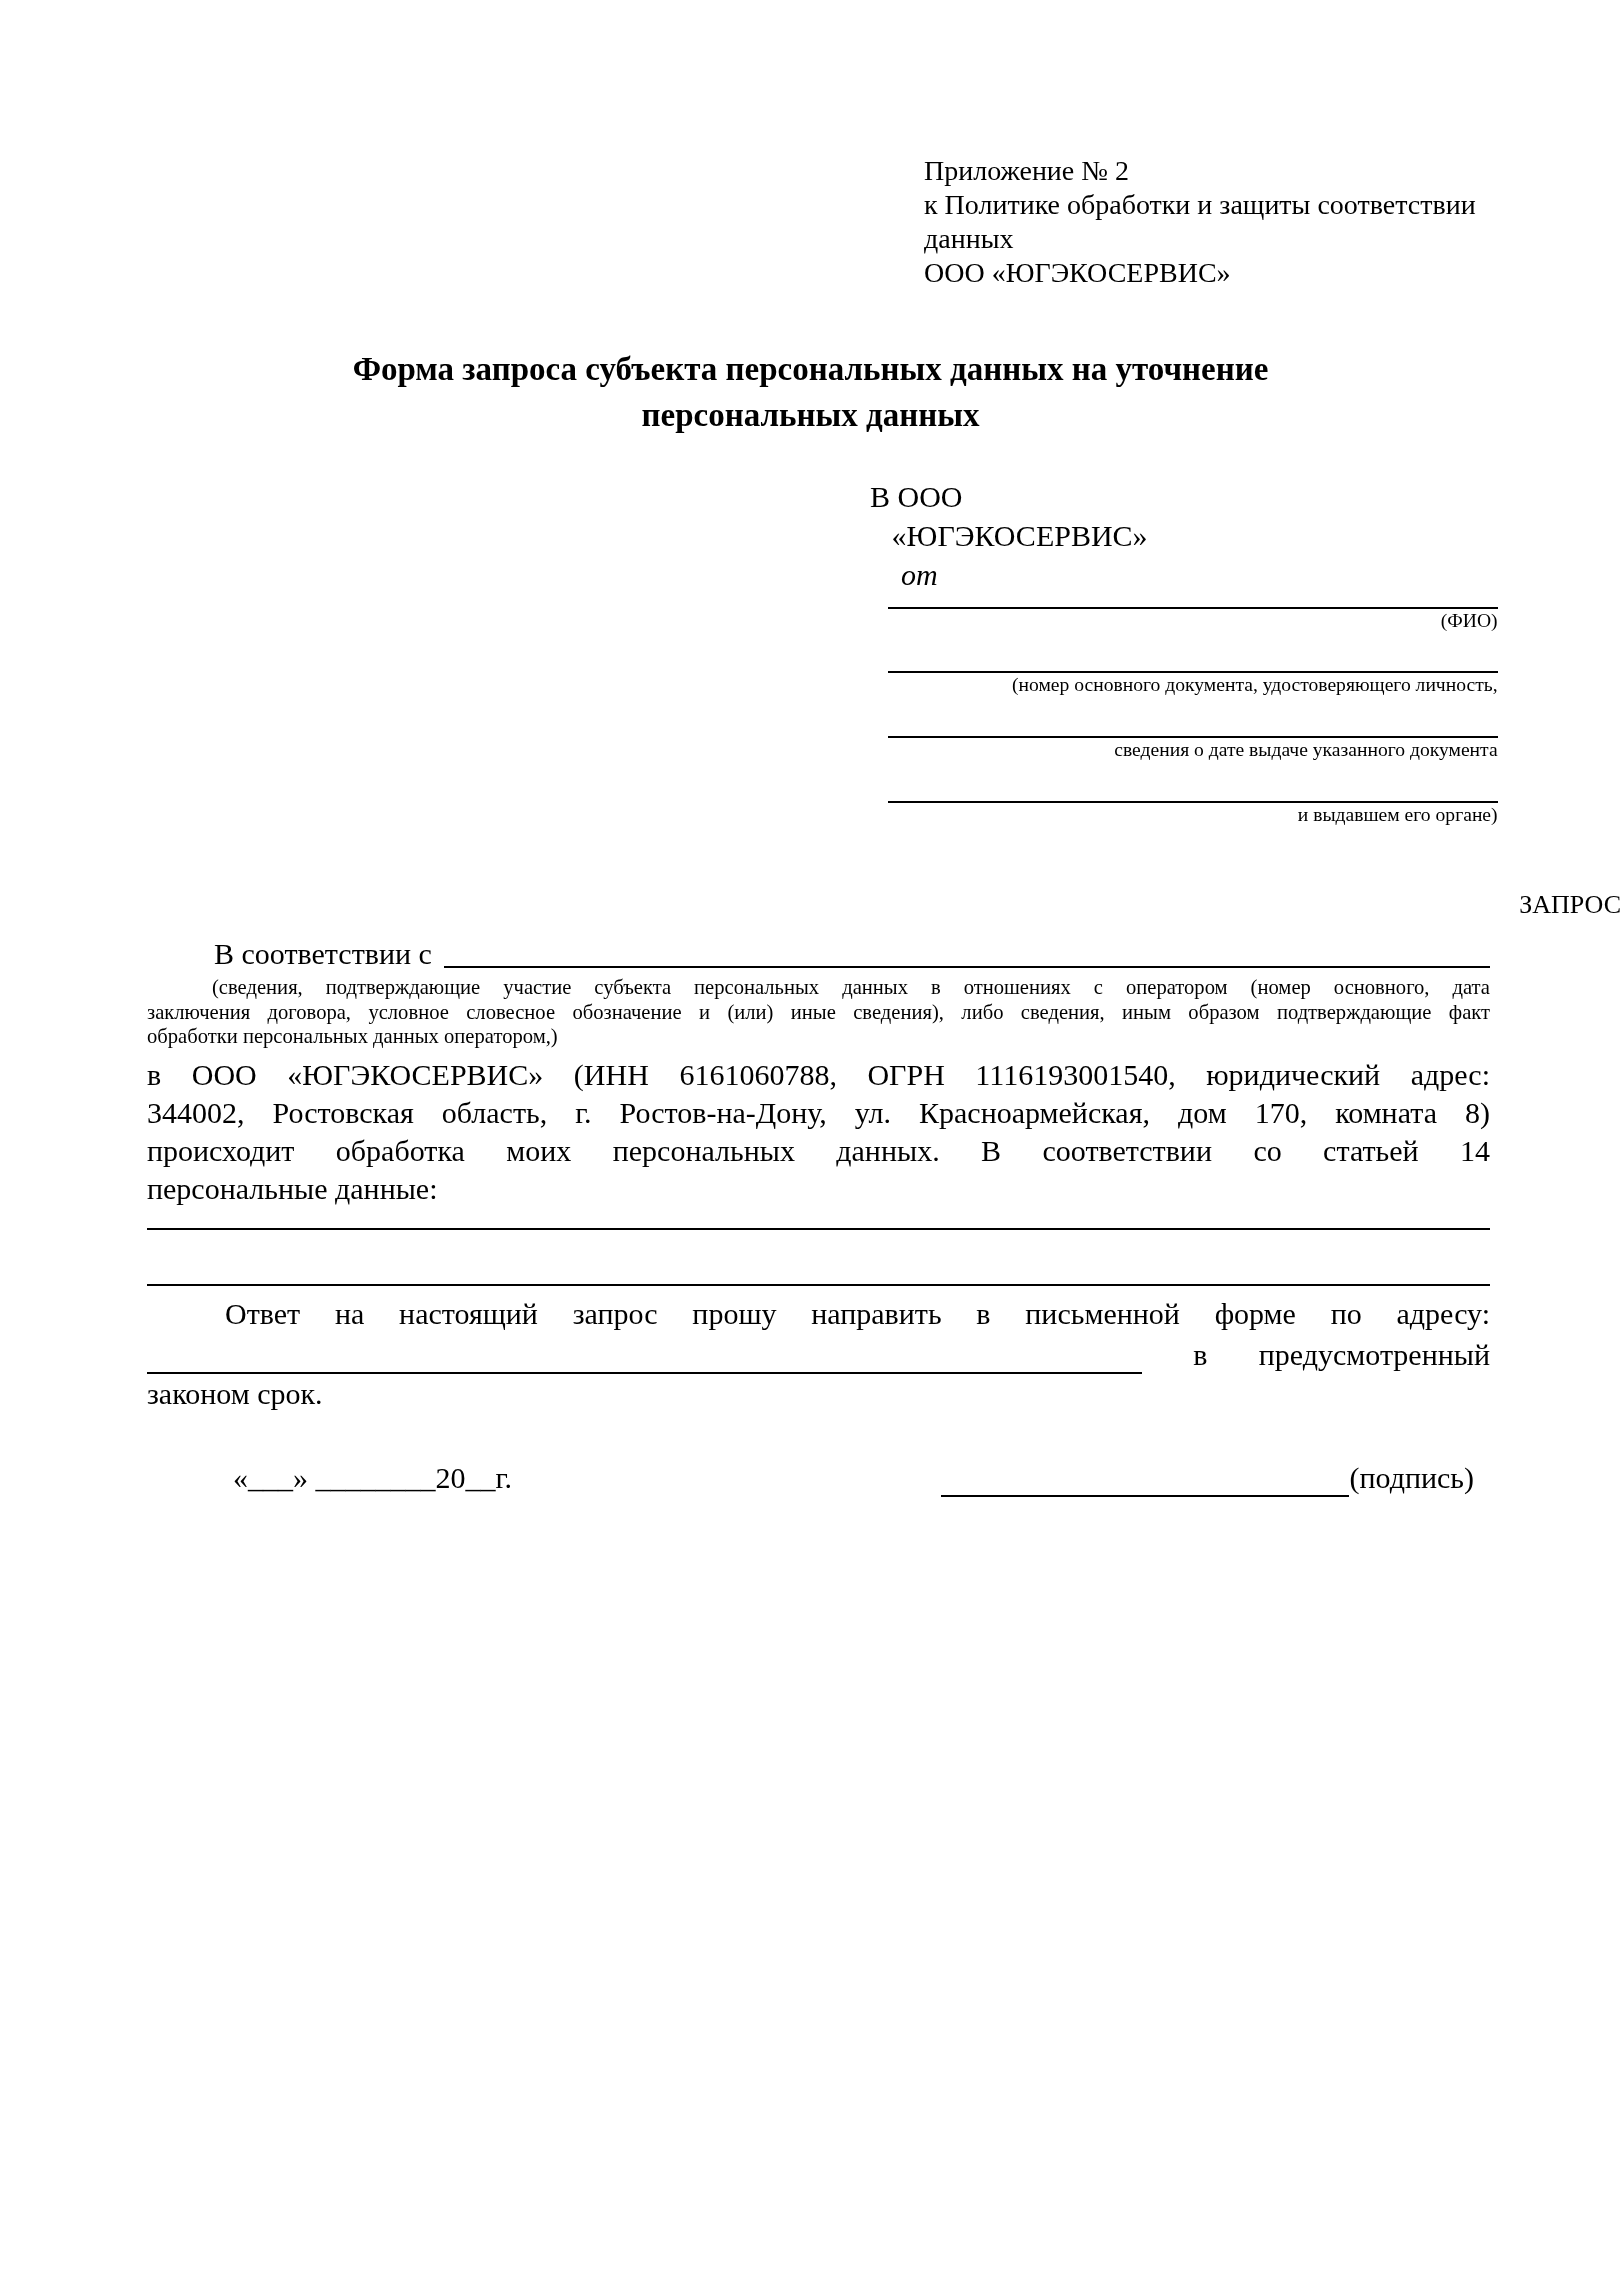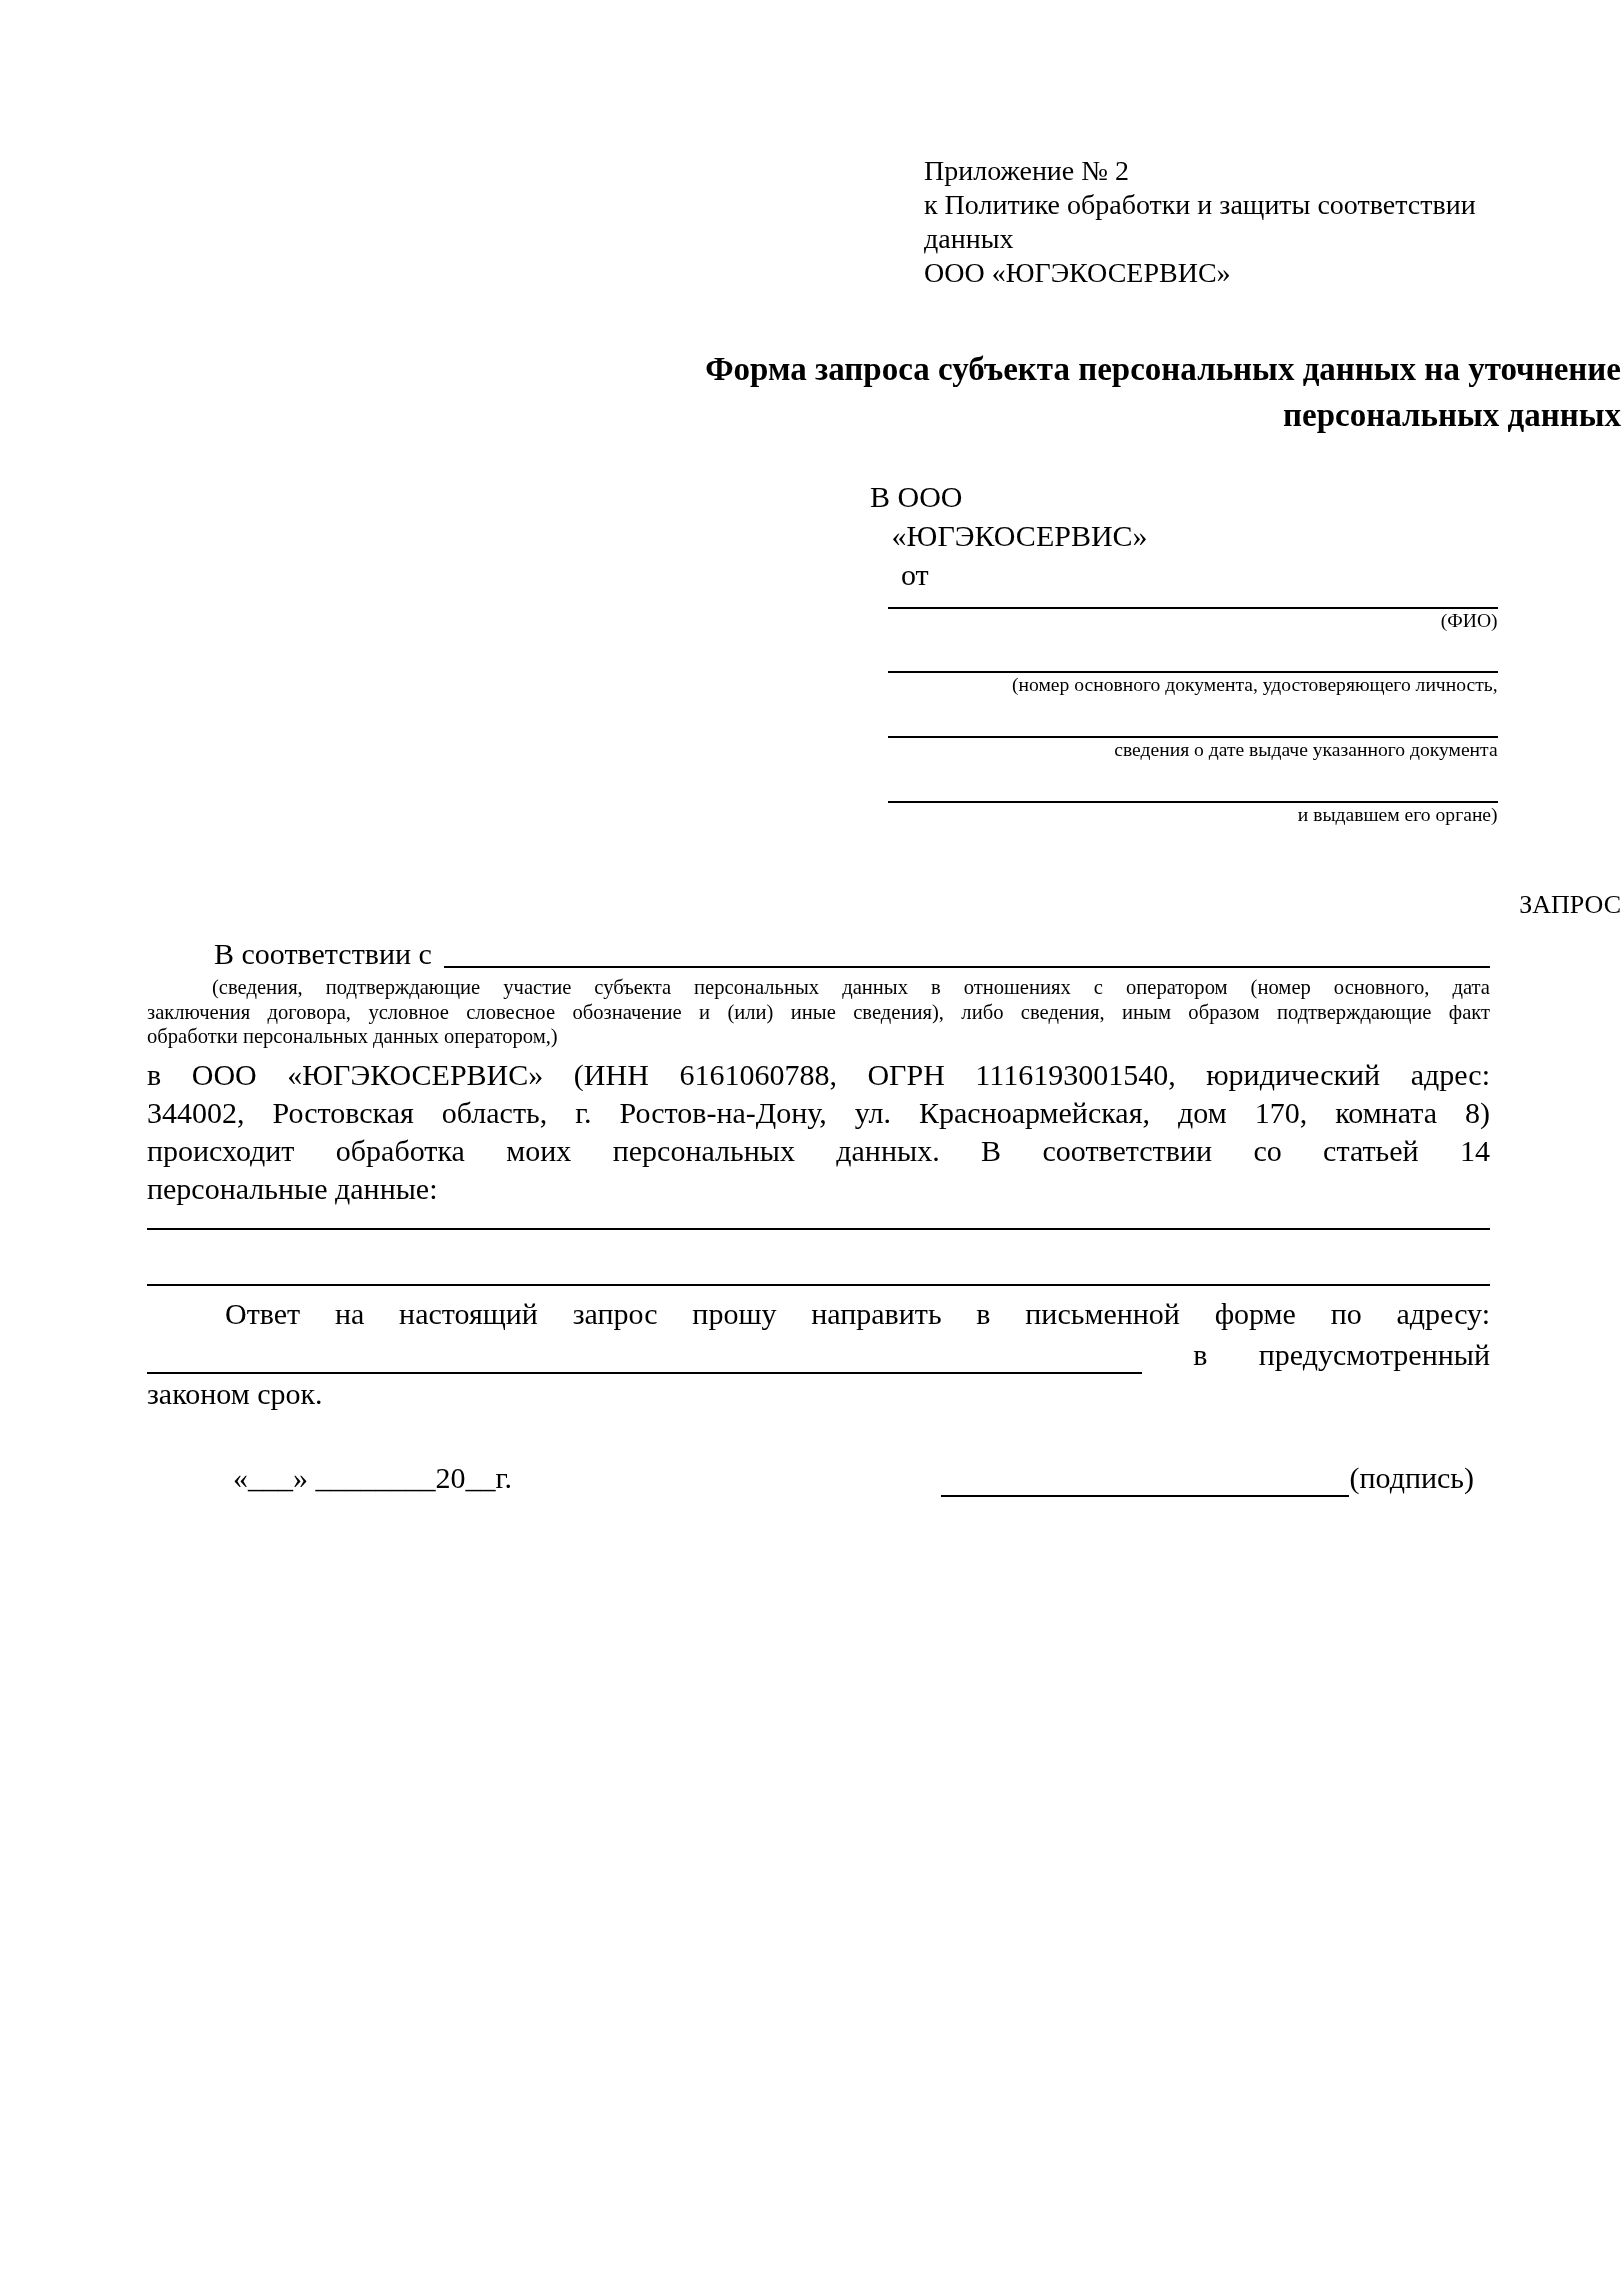--- a/index.html
+++ b/index.html
@@ -8,25 +8,25 @@
     width: 1621px;
     height: 2293px;
     background: #ffffff;
     color: #000000;
     font-family: "Liberation Serif", "DejaVu Serif", serif;
     overflow: hidden;
   }
   
   .header-block { margin: 154px 88px 0 924px; font-size: 28px; line-height: 34px; }
   
-  .doc-title { margin-top: 56px; text-align: right; font-size: 33px; font-weight: 700; line-height: 46px; }
+  .doc-title { margin-top: 56px; text-align: center; font-size: 33px; font-weight: 700; line-height: 46px; }
   
   .recipient { margin: 39px 0 0 870px; font-size: 30px; line-height: 39px; }
   .recipient .r2 { padding-left: 21.6px; }
-  .recipient .r3 { padding-left: 31px; }
+  .recipient .r3 { padding-left: 31px; font-style: italic; }
   .fields { width: 610px; margin-left: 17.6px; }
   .field + .field { margin-top: 26.5px; }
   .field-line { height: 12.7px; border-bottom: 2.9px solid #000; }
   .field-caption { font-size: 19.6px; line-height: 23.5px; text-align: right; }
   
   .request-heading { margin-top: 59px; text-align: right; font-size: 26px; line-height: 39px; }
   .accordance { display: flex; margin: 9.8px 131px 0 214px; font-size: 30px; line-height: 39px; }
   .accordance-label { white-space: nowrap; }
   .accordance-line { flex: 1; border-bottom: 2.9px solid #000; margin: 0 0 4.9px 11.8px; }
   .fine-print { margin: 2px 131px 0 147px; font-size: 20.6px; line-height: 24.5px; }

